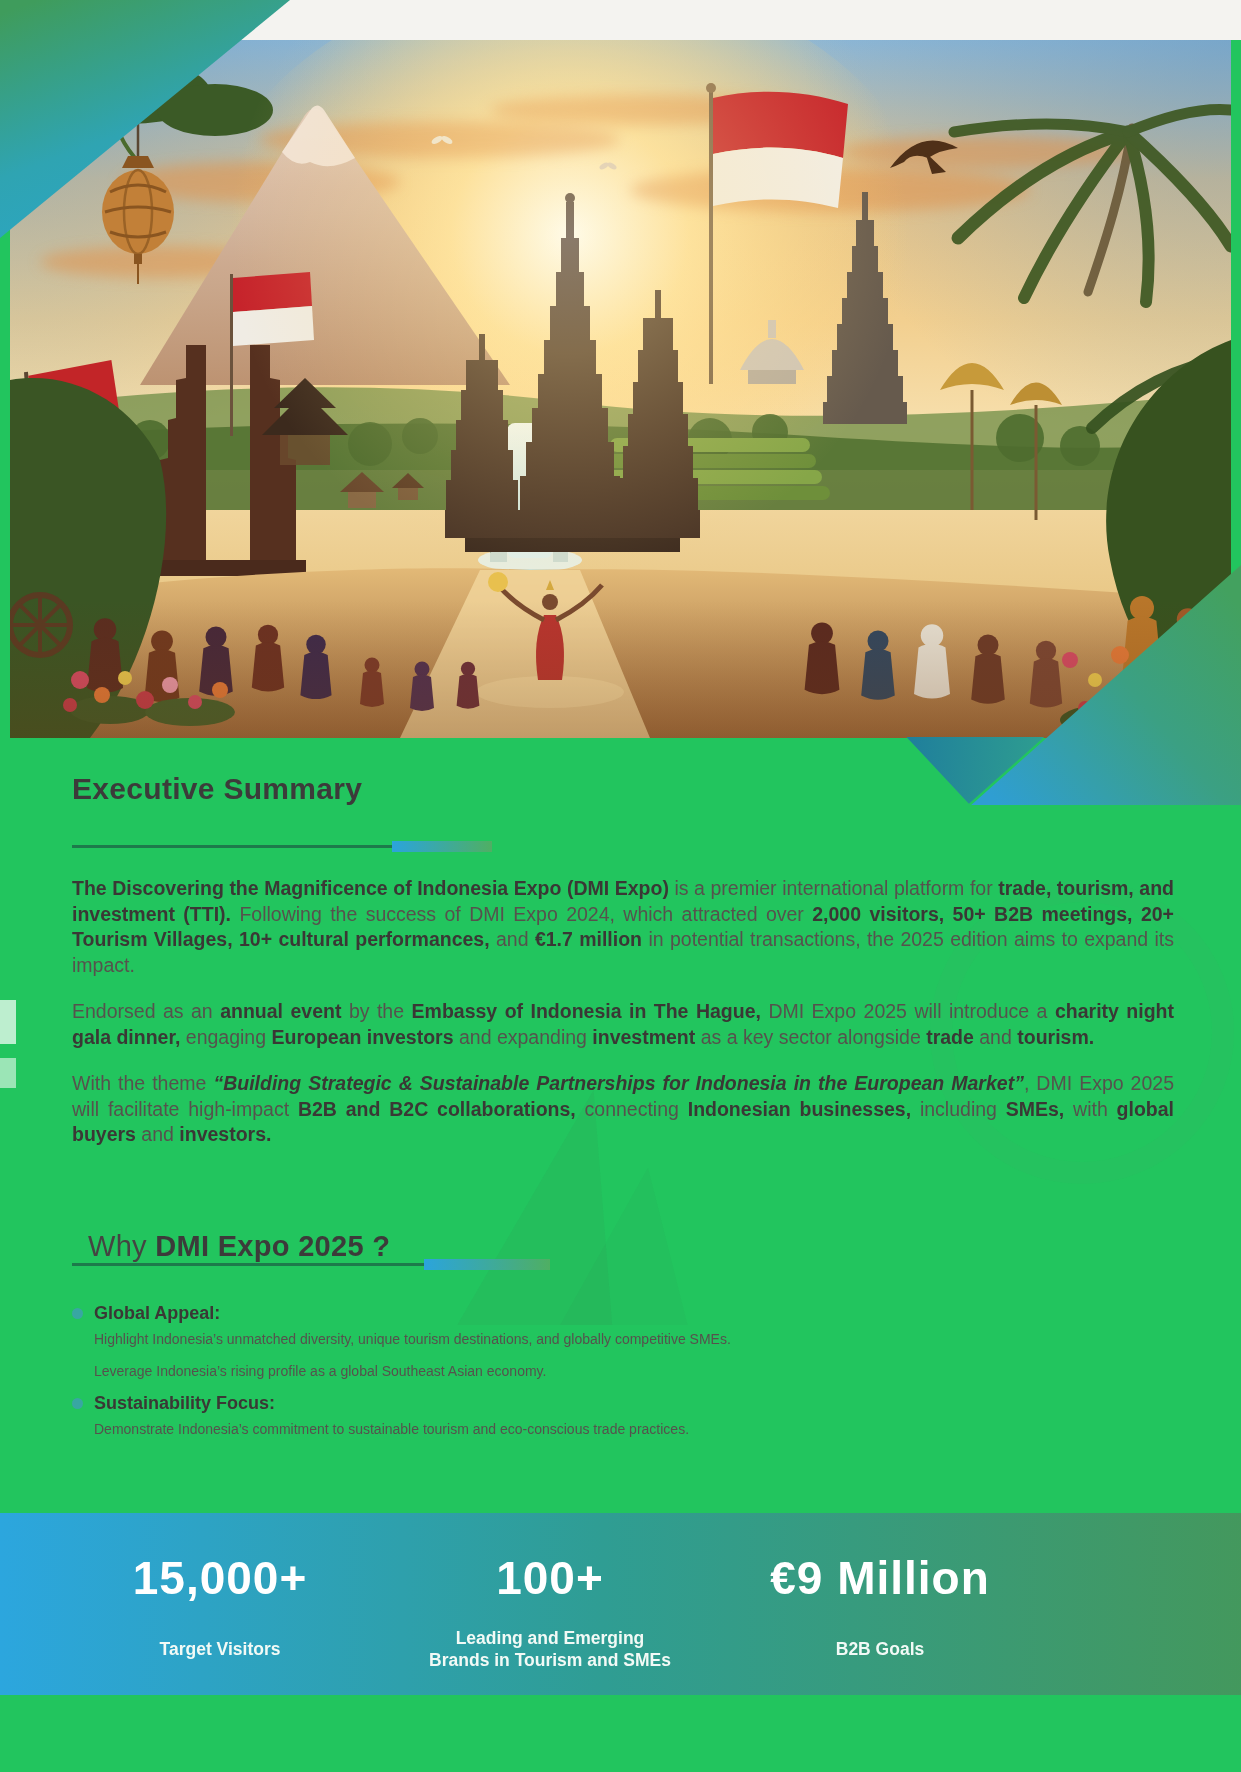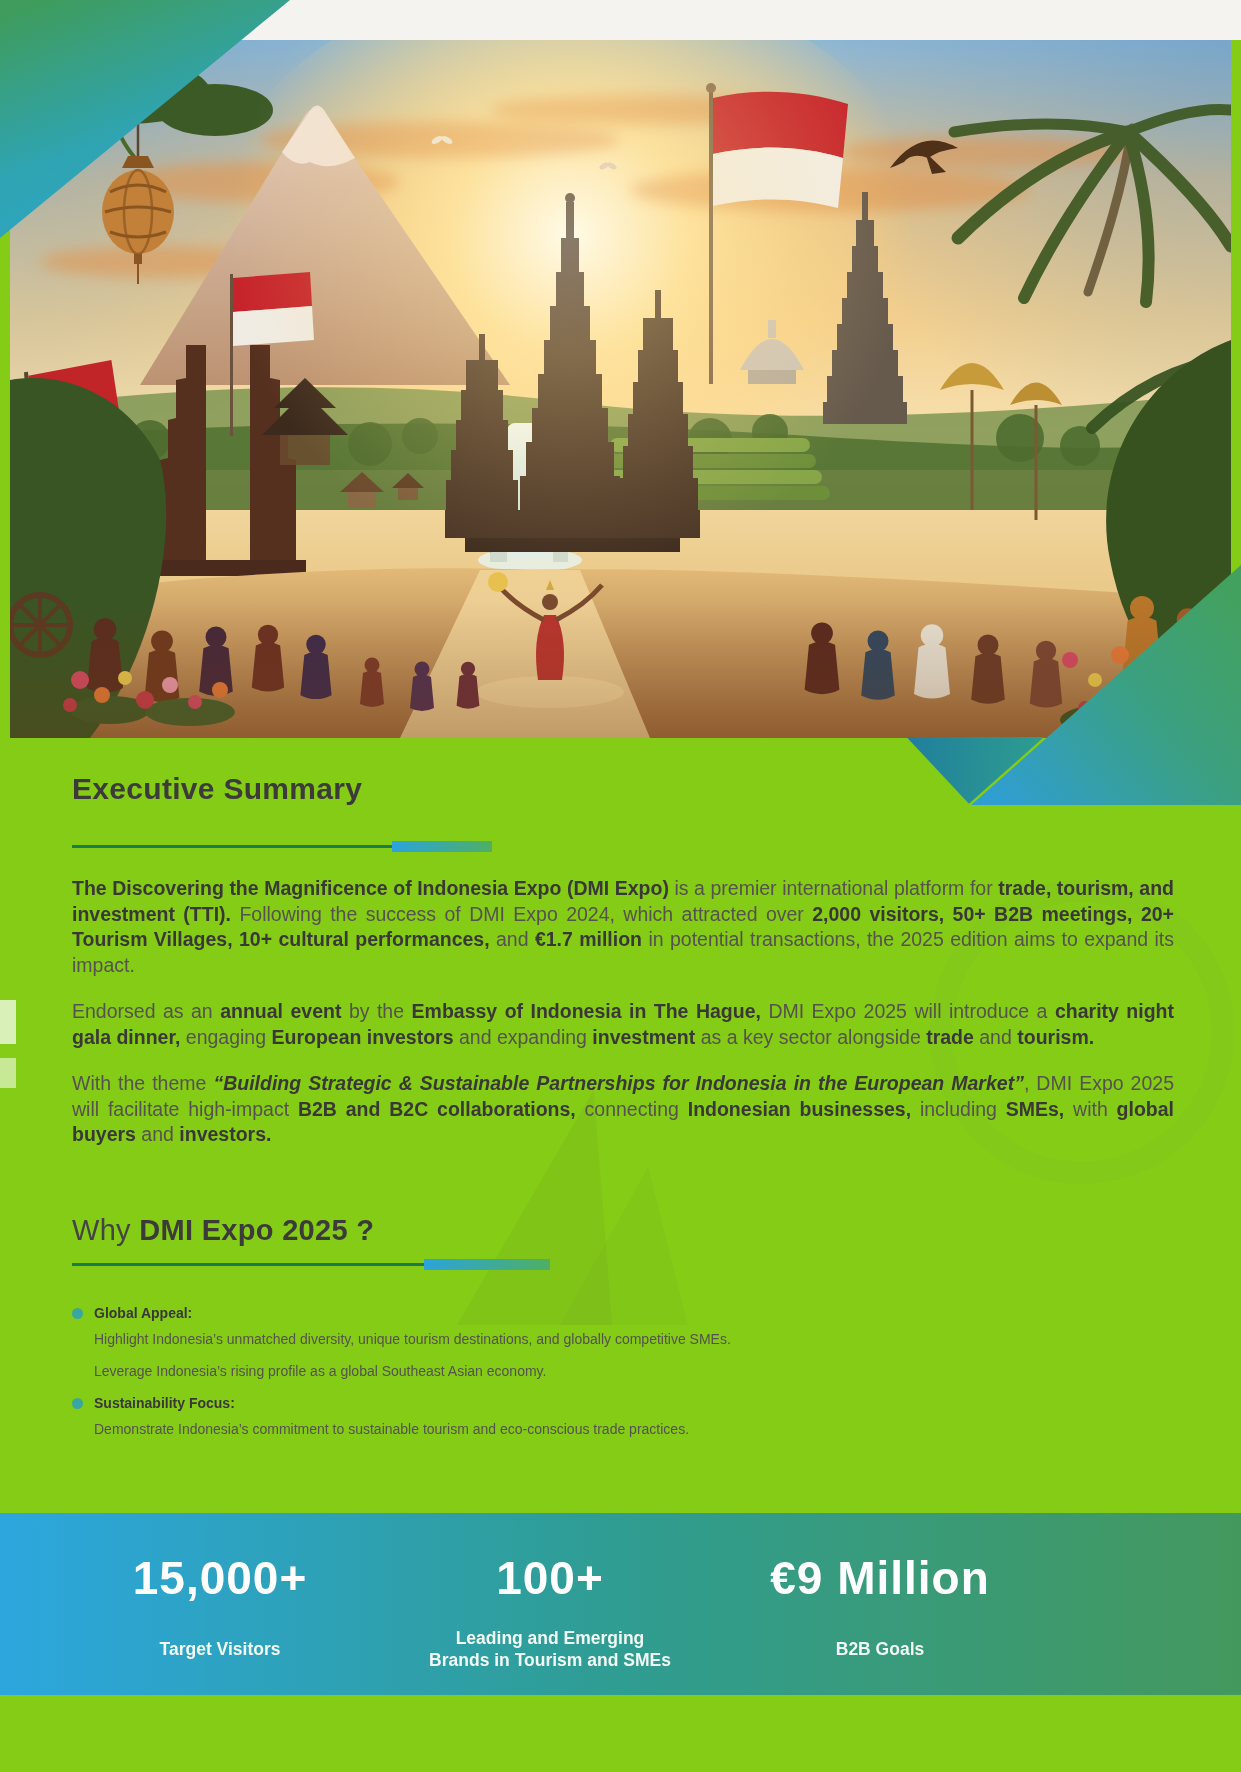--- a/index.html
+++ b/index.html
@@ -1,18 +1,18 @@
 <!DOCTYPE html>
 <html><head>
 <meta charset="utf-8">
 <style>
   html,body{margin:0;padding:0;background:#d8d8d6;}
   .page{
     position:relative;width:1241px;height:1772px;margin:0 auto;
-    background:#84cc16;overflow:hidden;
+    background:#22c55e;overflow:hidden;
     font-family:"Liberation Sans", sans-serif;
   }
   
   .top-band{position:absolute;left:0;top:0;width:1241px;height:40px;
     background:repeating-linear-gradient(115deg,#f4f3f0 0 16px,#edecе8 16px 24px);
     background-color:#f4f3f0;}
   
   .hero{position:absolute;left:10px;top:40px;width:1221px;height:698px;overflow:hidden;z-index:1;}
   .hero svg{display:block;}
   
@@ -49,21 +49,21 @@
   .rule-why .thick{left:352px;width:126px;}
 
   .content{position:absolute;left:72px;top:876px;width:1102px;z-index:4;}
   .content p{margin:0 0 21px 0;font-size:19.5px;line-height:25.5px;color:#56524D;
     text-align:justify;}
   .content .b{font-weight:bold;color:#3A3835;margin-top:28px;}
   .content .i{font-style:italic;}
 
   .bullets{position:absolute;left:72px;top:1300px;width:1110px;z-index:4;}
   .bullet-item{margin-bottom:6px;}
-  .bullet-head{display:flex;align-items:center;font-size:14px;line-height:26px;}
+  .bullet-head{display:flex;align-items:center;font-size:18px;line-height:26px;}
   .dot{width:11px;height:11px;border-radius:50%;background:#38A7A2;margin-right:11px;flex:none;}
   .bullet-label{font-weight:bold;color:#3A3835;}
   .bullet-desc{margin-left:22px;font-size:14px;line-height:26px;color:#56524D;}
 
   .stats-band{position:absolute;left:0;top:1513px;width:1241px;height:182px;z-index:4;
     background:linear-gradient(90deg,#2CA6DE 0%,#2F9D93 48%,#44985C 100%);padding-left:17px;}
   .stats-row{position:absolute;left:55px;top:38px;width:990px;display:flex;}
   .stat{width:330px;text-align:center;color:#FFFFFF;}
   .stat-value{font-size:46px;font-weight:bold;line-height:54px;letter-spacing:1px;}
   .stat-label{margin-top:20px;min-height:48px;display:flex;flex-direction:column;
@@ -378,21 +378,21 @@
   <div class="rule rule-exec">
     <div class="thick"></div>
   </div>
 
   <div class="content">
     <p><span class="b">The Discovering the Magnificence of Indonesia Expo (DMI Expo)</span><span> is a premier international platform for </span><span class="b">trade, tourism, and investment (TTI).</span><span> Following the success of DMI Expo 2024, which attracted over </span><span class="b">2,000 visitors, 50+ B2B meetings, 20+ Tourism Villages, 10+ cultural performances,</span><span> and </span><span class="b">€1.7 million</span><span> in potential transactions, the 2025 edition aims to expand its impact.</span></p>
     <p><span>Endorsed as an </span><span class="b">annual event</span><span> by the </span><span class="b">Embassy of Indonesia in The Hague,</span><span> DMI Expo 2025 will introduce a </span><span class="b">charity night gala dinner,</span><span> engaging </span><span class="b">European investors</span><span> and expanding </span><span class="b">investment</span><span> as a key sector alongside </span><span class="b">trade</span><span> and </span><span class="b">tourism.</span></p>
     <p><span>With the theme </span><span class="b i">“Building Strategic &amp; Sustainable Partnerships for Indonesia in the European Market”</span><span>, DMI Expo 2025 will facilitate high-impact </span><span class="b">B2B and B2C collaborations,</span><span> connecting </span><span class="b">Indonesian businesses,</span><span> including </span><span class="b">SMEs,</span><span> with </span><span class="b">global buyers</span><span> and </span><span class="b">investors.</span></p>
   </div>
 
-  <h2 class="sec-title why-title" style="margin:0;">
+  <h2 class="sec-title why-title" style="margin:16px;">
     <span class="light">Why </span><span>DMI Expo 2025 ?</span>
   </h2>
   <div class="rule rule-why">
     <div class="thick"></div>
   </div>
 
   <div class="bullets">
     <div class="bullet-item">
       <div class="bullet-head">
         <span class="dot"></span>

